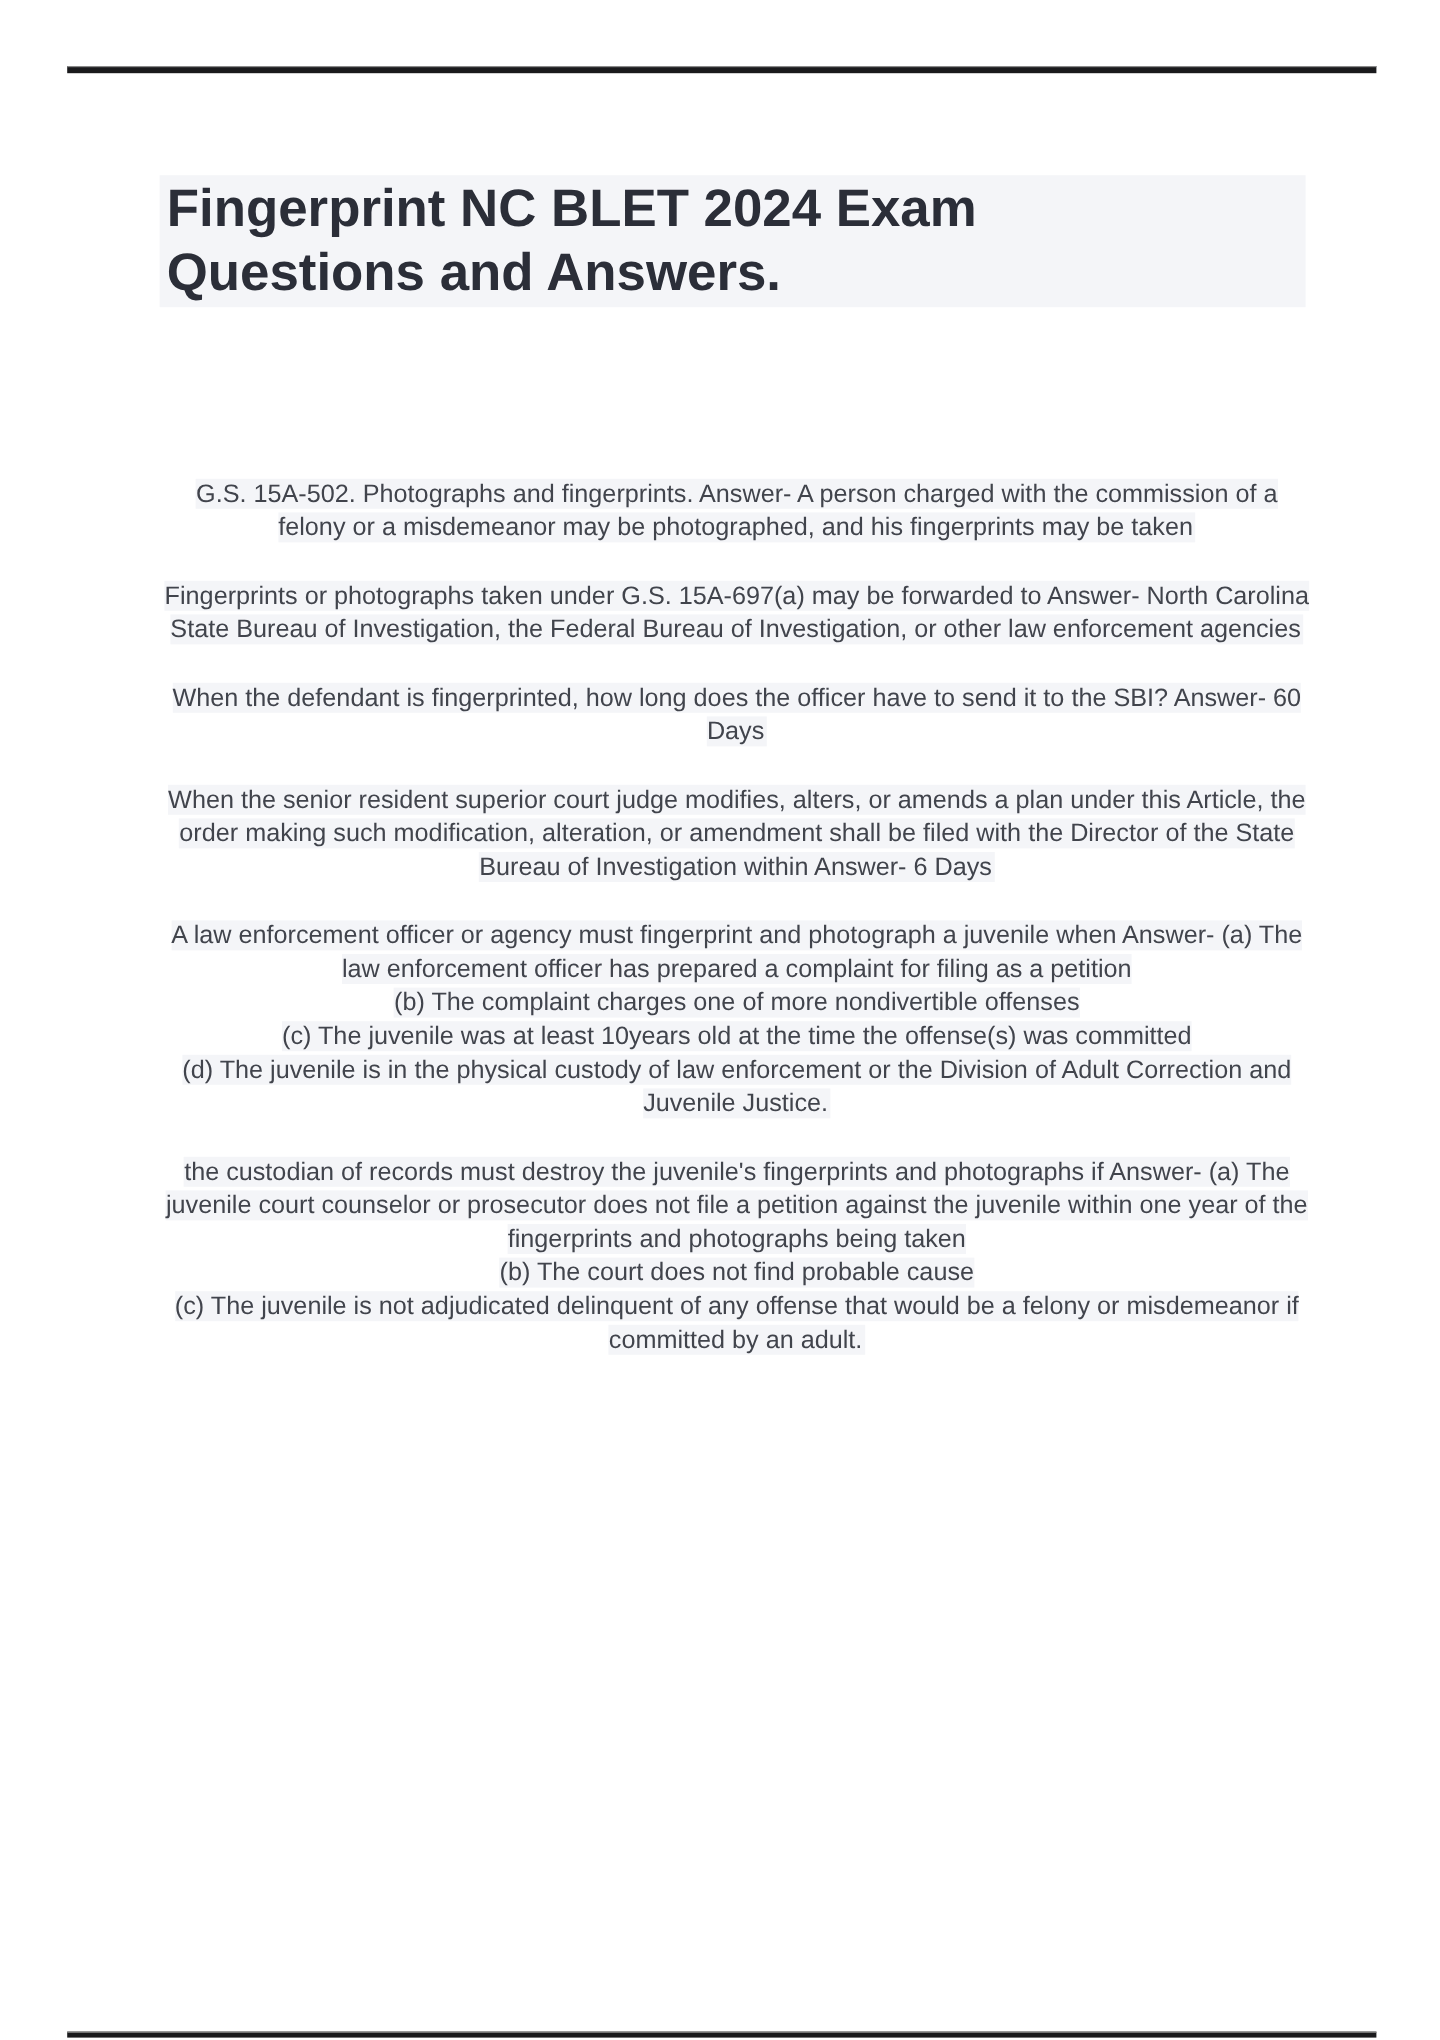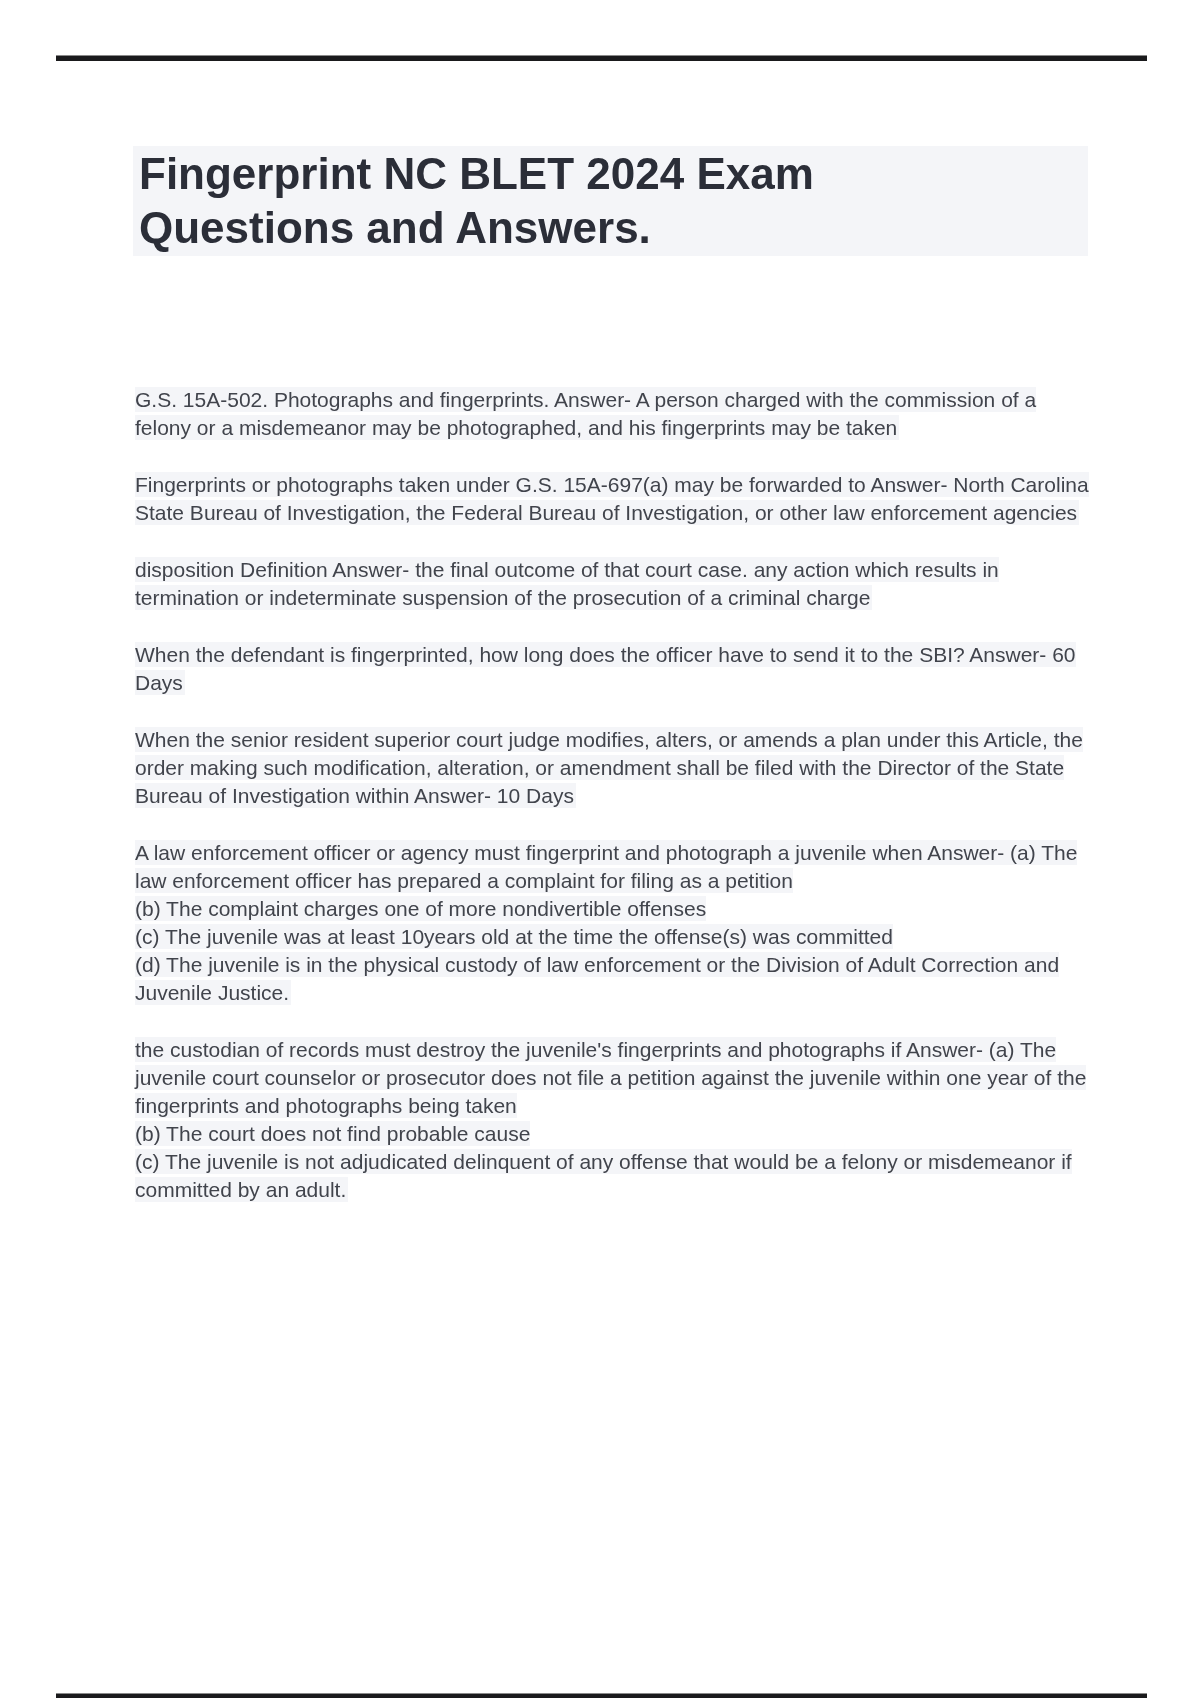--- a/index.html
+++ b/index.html
@@ -41,22 +41,23 @@
     background:var(--highlight);
     color:var(--title_text);
     font-size:44px;
     font-weight:bold;
     line-height:54px;
     letter-spacing:0px;
     white-space:pre-line;
   }
   .qa-content{
     position:absolute;
-    left:135px;top:386px;
+    left:135px;top:398px;
     width:958px;
+    text-align:center;
   }
   .qa-content p{
     margin:0 0 29px 0;
     font-size:21px;
     line-height:28px;
     color:var(--body_text);
   }
   .qa-content p span{
     background:var(--highlight);
     white-space:pre-line;
@@ -69,23 +70,22 @@
 <div class="page">
 
   <div class="rule rule-top"></div>
 
   <h1 class="doc-title">Fingerprint NC BLET 2024 Exam
 Questions and Answers.</h1>
 
   <section class="qa-content">
     <p><span>G.S. 15A-502. Photographs and fingerprints. Answer- A person charged with the commission of a felony or a misdemeanor may be photographed, and his fingerprints may be taken</span></p>
     <p><span>Fingerprints or photographs taken under G.S. 15A-697(a) may be forwarded to Answer- North Carolina State Bureau of Investigation, the Federal Bureau of Investigation, or other law enforcement agencies</span></p>
-    <p><span>disposition Definition Answer- the final outcome of that court case. any action which results in termination or indeterminate suspension of the prosecution of a criminal charge</span></p>
     <p><span>When the defendant is fingerprinted, how long does the officer have to send it to the SBI? Answer- 60 Days</span></p>
-    <p><span>When the senior resident superior court judge modifies, alters, or amends a plan under this Article, the order making such modification, alteration, or amendment shall be filed with the Director of the State Bureau of Investigation within Answer- 10 Days</span></p>
+    <p><span>When the senior resident superior court judge modifies, alters, or amends a plan under this Article, the order making such modification, alteration, or amendment shall be filed with the Director of the State Bureau of Investigation within Answer- 6 Days</span></p>
     <p><span>A law enforcement officer or agency must fingerprint and photograph a juvenile when Answer- (a) The law enforcement officer has prepared a complaint for filing as a petition
 (b) The complaint charges one of more nondivertible offenses
 (c) The juvenile was at least 10years old at the time the offense(s) was committed
 (d) The juvenile is in the physical custody of law enforcement or the Division of Adult Correction and Juvenile Justice.</span></p>
     <p><span>the custodian of records must destroy the juvenile's fingerprints and photographs if Answer- (a) The juvenile court counselor or prosecutor does not file a petition against the juvenile within one year of the fingerprints and photographs being taken
 (b) The court does not find probable cause
 (c) The juvenile is not adjudicated delinquent of any offense that would be a felony or misdemeanor if committed by an adult.</span></p>
   </section>
 
   <div class="rule rule-bottom"></div>

